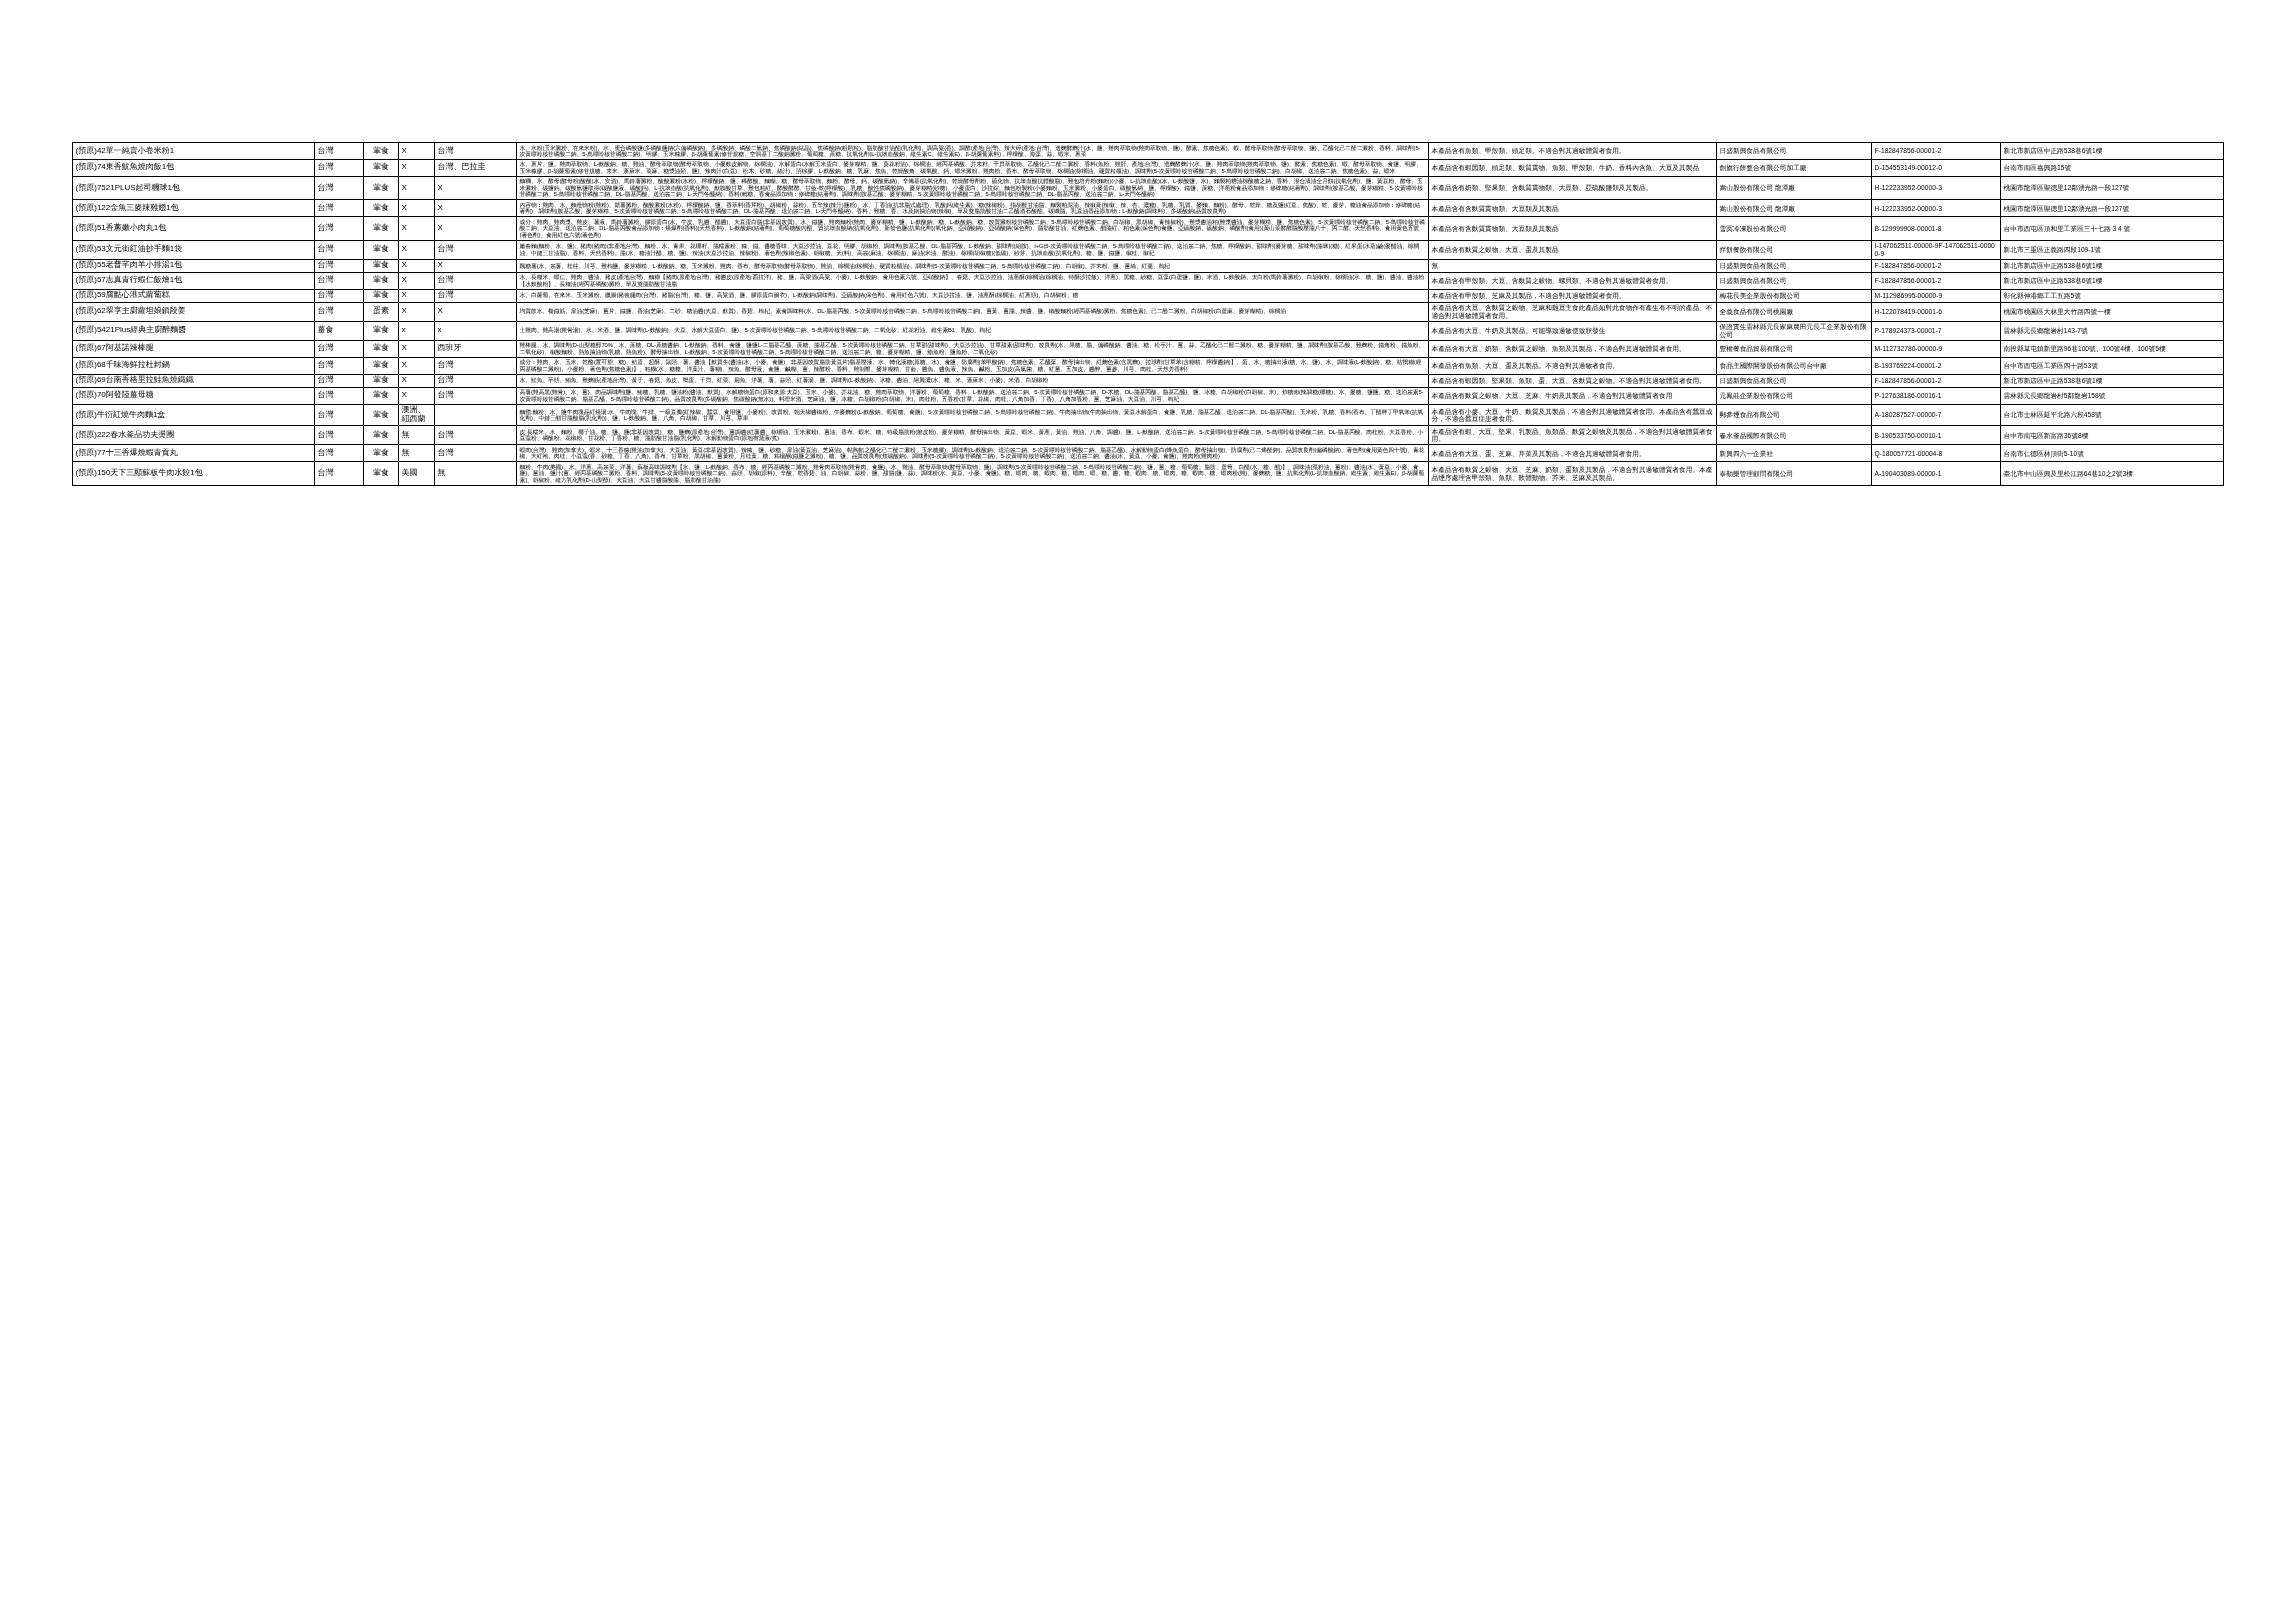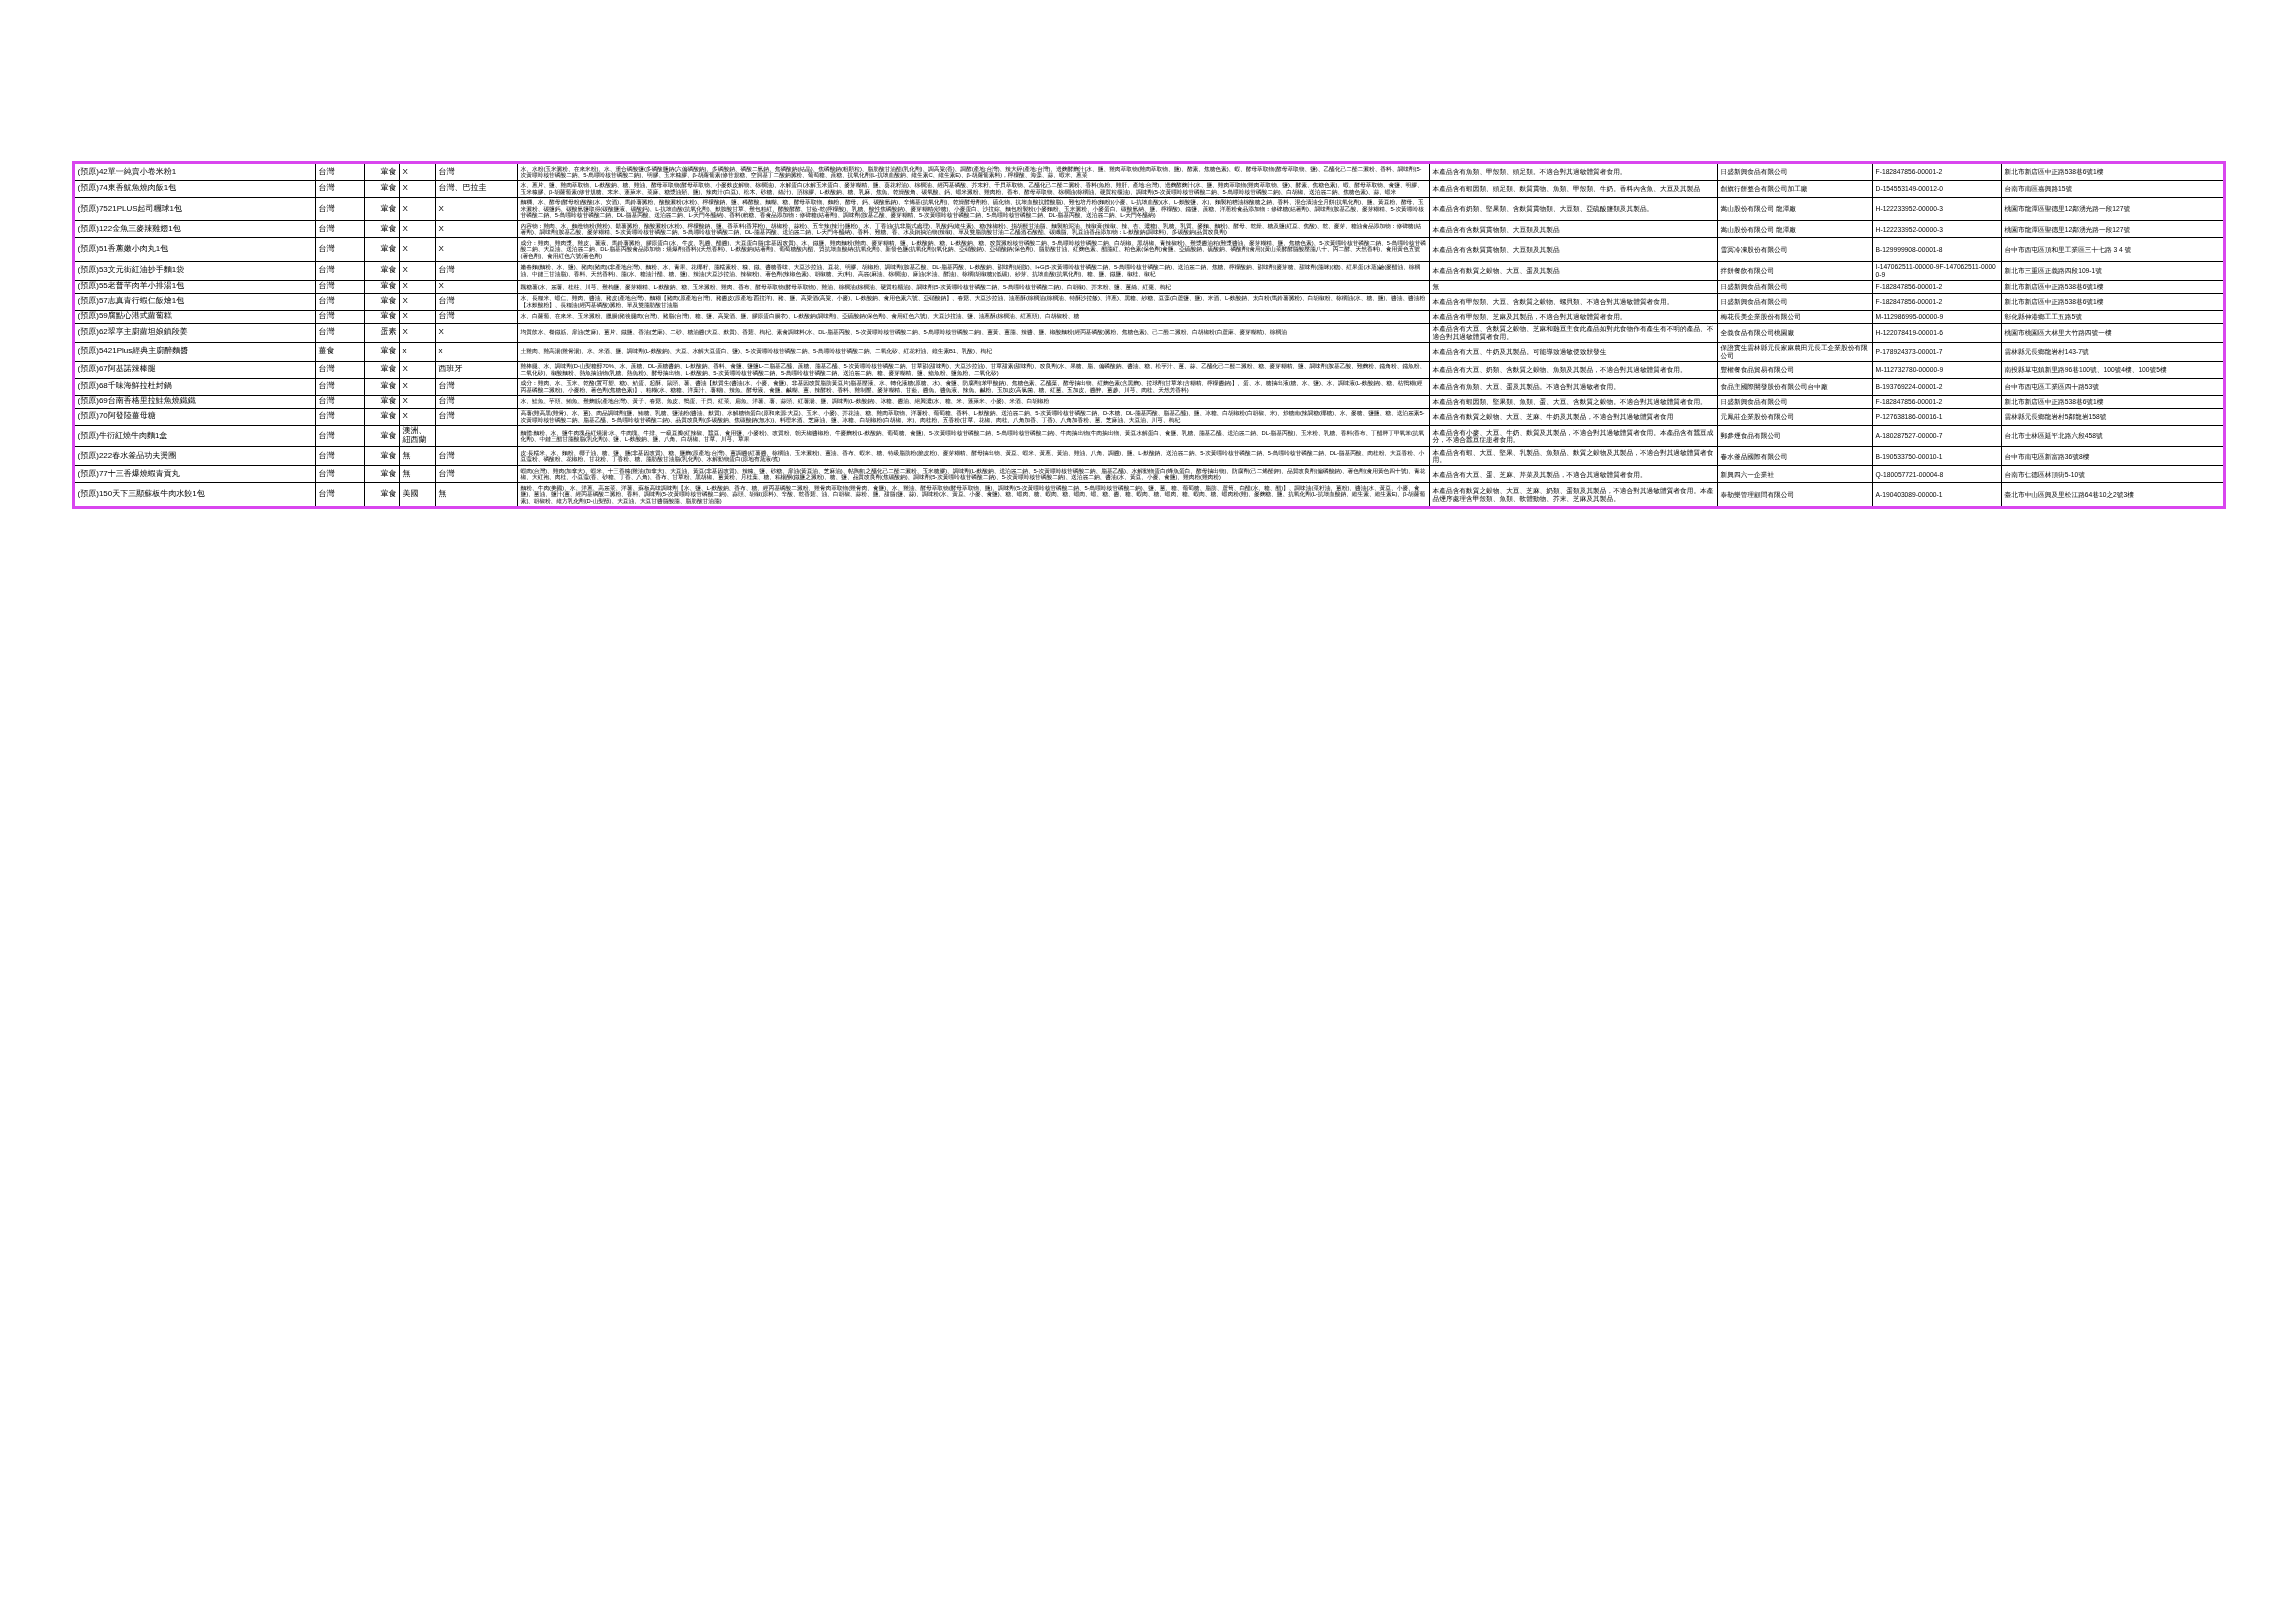--- a/index.html
+++ b/index.html
@@ -18,22 +18,21 @@
     position: relative;
     width: 2295px;
     height: 1623px;
     box-sizing: border-box;
     padding: 142px 72px 0 72px;
   }
   table.product-table {
     border-collapse: collapse;
     table-layout: fixed;
     width: 2151px;
-    border: 3px solid #d946ef;
-    margin-top: 19px;
+    border: 1px solid #d946ef;
   }
   table.product-table td {
     border: 0.8px solid #000000;
     vertical-align: middle;
     padding: 1.5px 2.6px;
     line-height: 1.12;
     overflow: hidden;
     word-break: break-all;
   }
   
@@ -43,21 +42,21 @@
   col.c-veg    { width: 36px; }
   col.c-made   { width: 82px; }
   col.c-ing    { width: 912px; }
   col.c-allerg { width: 288px; }
   col.c-maker  { width: 155px; }
   col.c-code   { width: 129px; }
   col.c-addr   { width: 223px; }
 
   .cell-name    { font-size: 8px; }
   .cell-origin  { font-size: 8px; text-align: left; }
-  .cell-type    { font-size: 8px; text-align: right; }
+  .cell-type    { font-size: 8px; text-align: center; }
   .cell-veg     { font-size: 8px; text-align: left; }
   .cell-made    { font-size: 8px; text-align: left; }
   .cell-ing     { font-size: 5.8px; text-align: left; letter-spacing: -0.1px; }
   .cell-allerg  { font-size: 6.7px; text-align: left; }
   .cell-maker   { font-size: 6.7px; text-align: left; }
   .cell-code    { font-size: 6.7px; text-align: left; }
   .cell-addr    { font-size: 6.7px; text-align: left; }
 </style>
 </head>
 <body>

